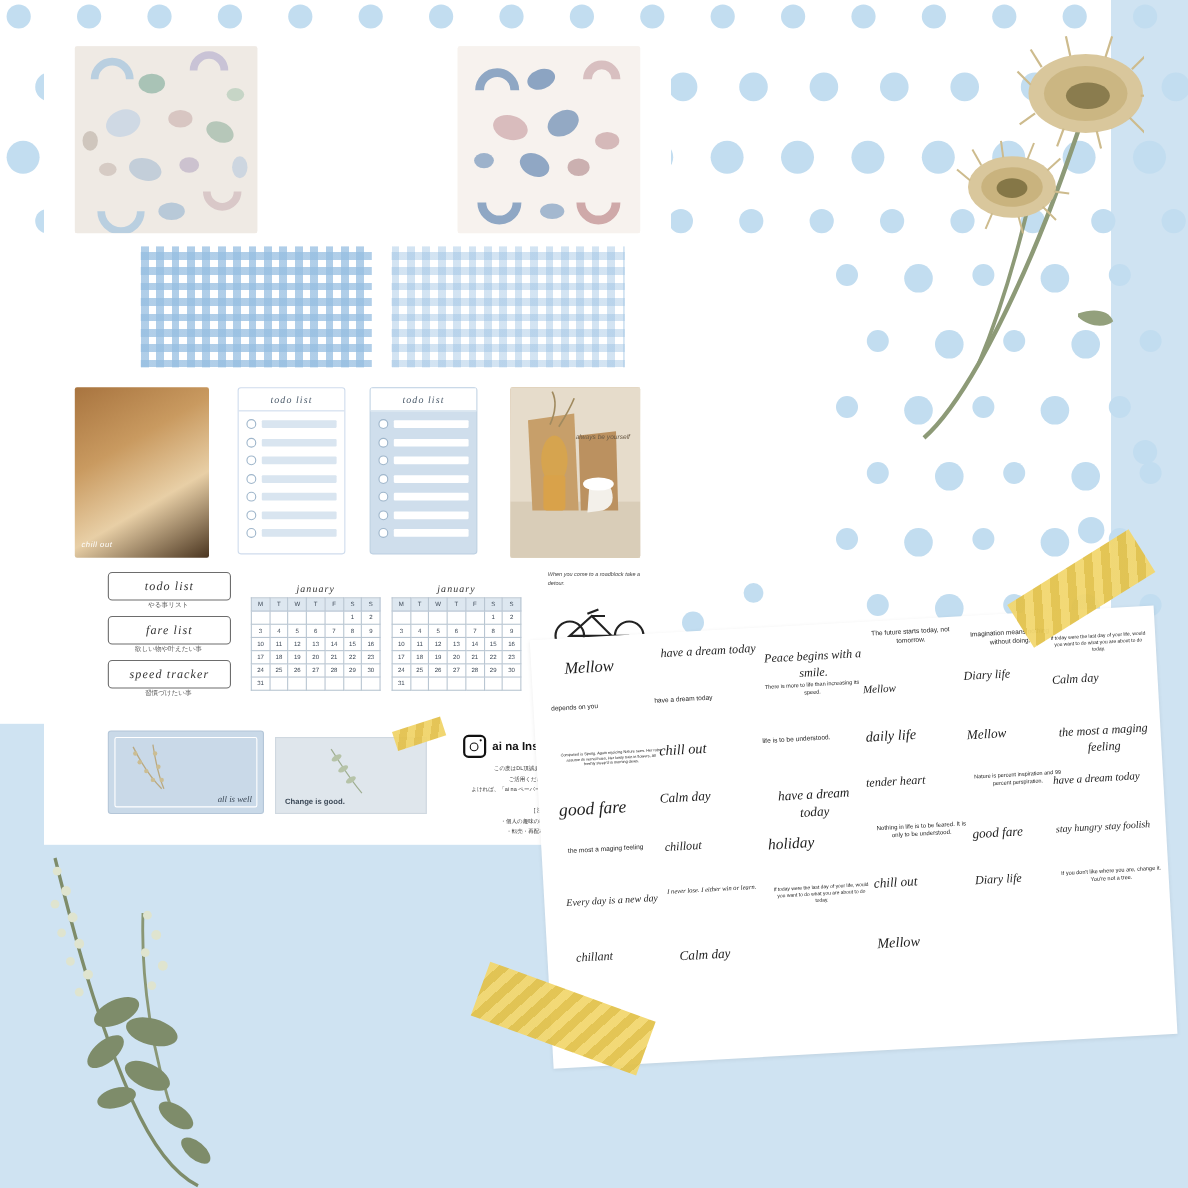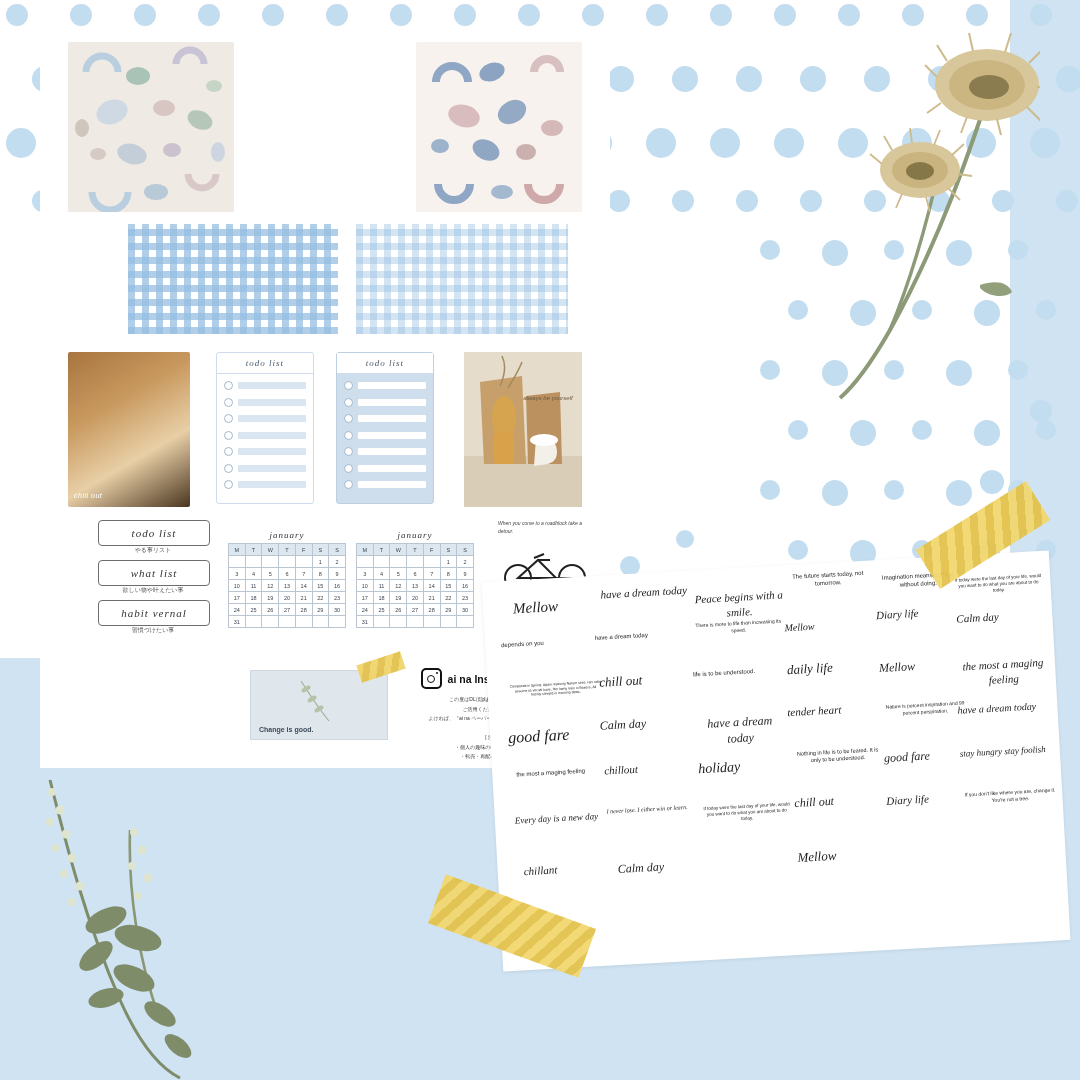--- a/index.html
+++ b/index.html
@@ -446,26 +446,26 @@
     </div>
   </div>
 
   <div class="row4">
     <div class="label-box" style="top:0">
         <span>todo list</span>
       </div>
     <div class="label-sub" style="top:26px">やる事リスト</div>
 
     <div class="label-box" style="top:40px">
-        <span>what list</span>
+        <span>fare list</span>
       </div>
     <div class="label-sub" style="top:66px">欲しい物や叶えたい事</div>
 
     <div class="label-box" style="top:80px">
-        <span>habit vernal</span>
+        <span>speed tracker</span>
       </div>
     <div class="label-sub" style="top:106px">習慣づけたい事</div>
 
     <div class="cal c1">
       <div class="cal-title">january</div>
       <table class="calgrid">
           <thead>
             <tr id="cal1-head">
               <th>M</th>
               <th>T</th>
@@ -617,20 +617,37 @@
     </svg>
     <div class="qbub2">Happiness requires struggle.</div>
     <svg style="position:absolute;left:440px;top:96px" width="70" height="26" viewBox="0 0 70 26">
       <circle cx="17" cy="14" r="11" fill="none" stroke="#222" stroke-width="2"></circle>
       <circle cx="50" cy="14" r="11" fill="none" stroke="#222" stroke-width="2"></circle>
       <path d="M28 13 q5 -4 11 0 M6 9 L0 5 M61 9 L68 5" stroke="#222" stroke-width="2" fill="none"></path>
     </svg>
   </div>
 
   <div class="row5">
+    <div class="note-blue">
+      <div class="inner"></div>
+      <svg style="position:absolute;left:14px;top:10px" width="70" height="52" viewBox="0 0 70 52">
+        <path d="M8 4 C14 16 22 30 34 42" stroke="#b9a982" stroke-width="1.2" fill="none"></path>
+        <path d="M26 2 C28 14 30 28 36 42" stroke="#b9a982" stroke-width="1.2" fill="none"></path>
+        <g fill="#cbbd93">
+          <circle cx="10" cy="10" r="2"></circle>
+            <circle cx="14" cy="18" r="2"></circle>
+            <circle cx="20" cy="26" r="2"></circle>
+          <circle cx="26" cy="34" r="2"></circle>
+            <circle cx="28" cy="10" r="2"></circle>
+            <circle cx="31" cy="22" r="2"></circle>
+            <circle cx="34" cy="34" r="2"></circle>
+        </g>
+      </svg>
+      <span class="cap">all is well</span>
+    </div>
 
     <div class="note-grey">
       <svg style="position:absolute;left:44px;top:8px" width="54" height="48" viewBox="0 0 54 48">
         <path d="M6 2 C14 14 22 28 34 42" stroke="#9fae92" stroke-width="1.1" fill="none"></path>
         <g fill="#b6c3a8">
           <ellipse cx="11" cy="10" rx="5" ry="2.4" transform="rotate(-30 11 10)"></ellipse>
           <ellipse cx="17" cy="20" rx="5" ry="2.4" transform="rotate(-30 17 20)"></ellipse>
           <ellipse cx="24" cy="30" rx="5" ry="2.4" transform="rotate(-30 24 30)"></ellipse>
         </g>
       </svg>

